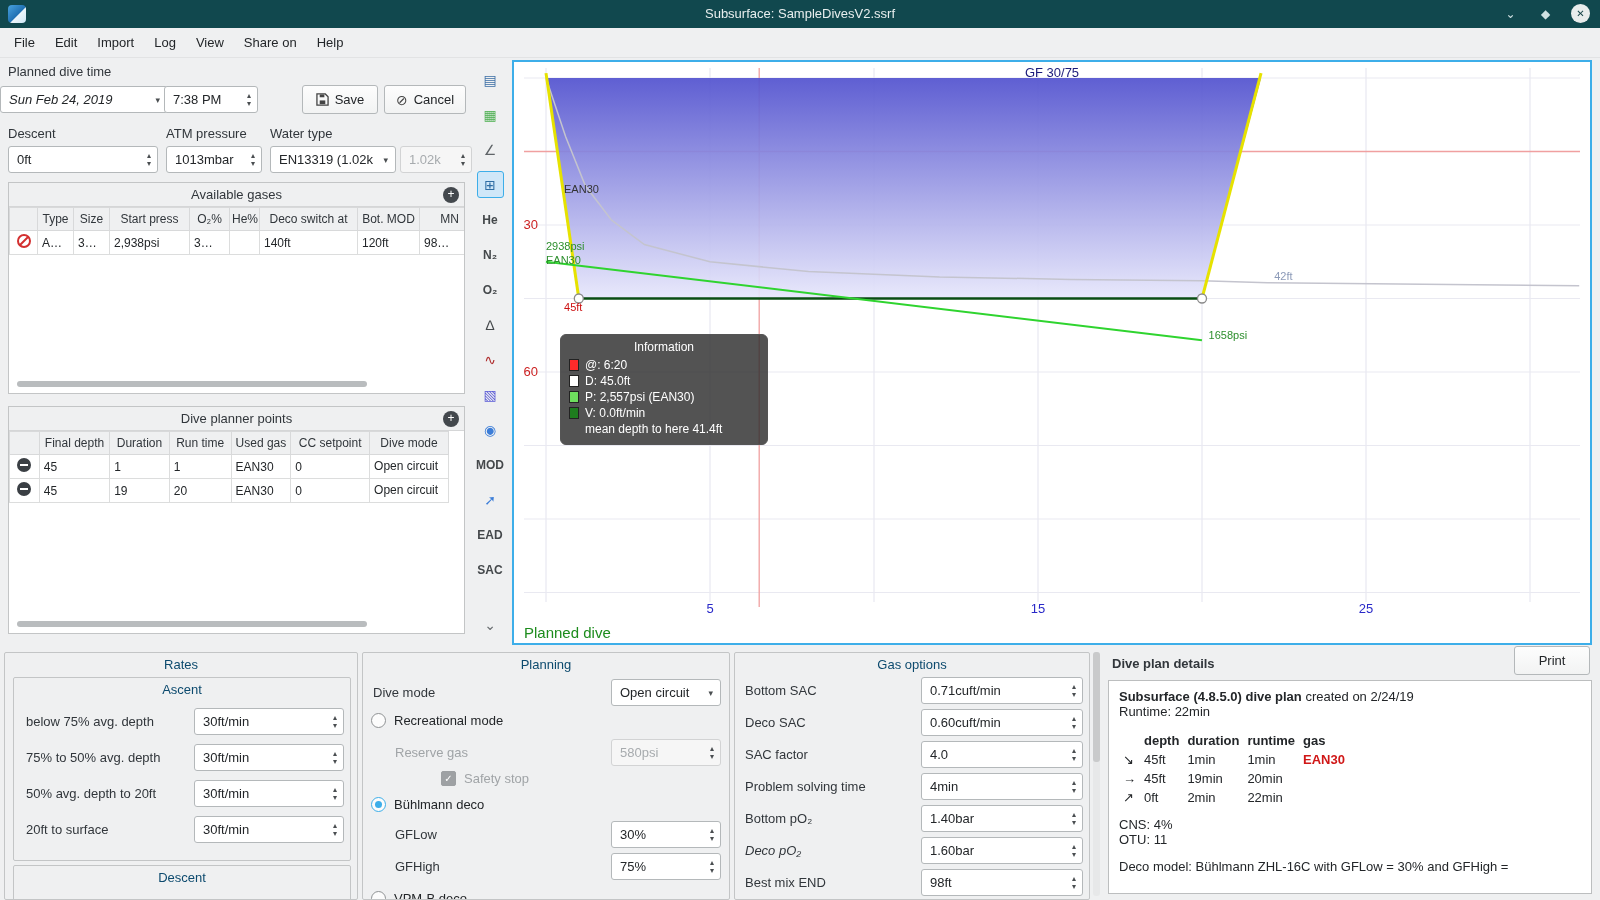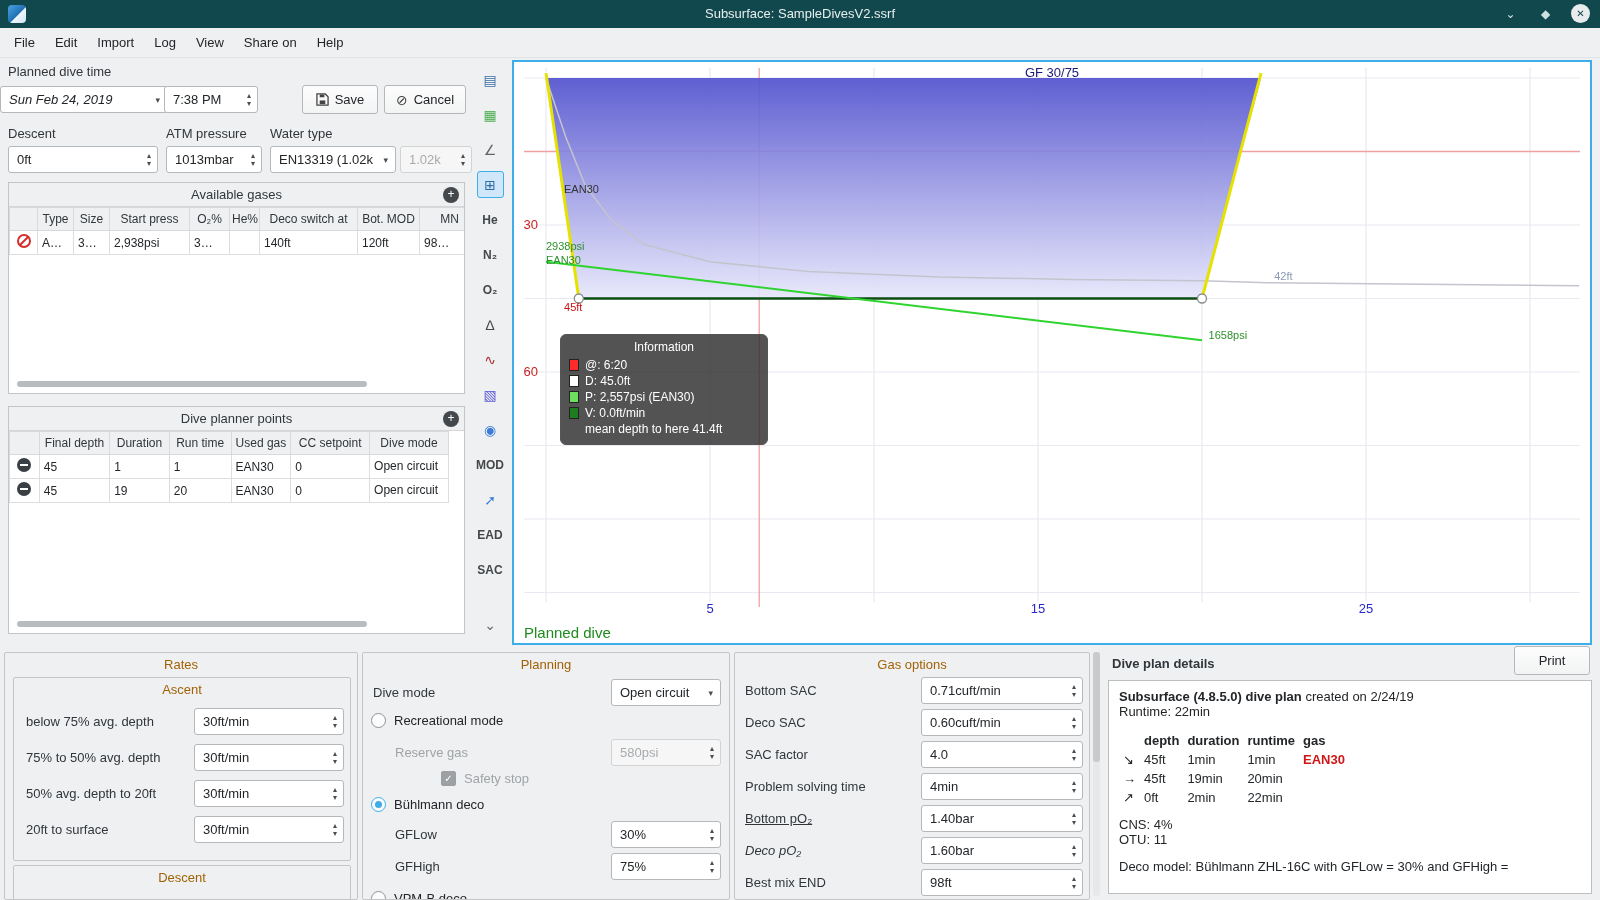--- a/index.html
+++ b/index.html
@@ -20,21 +20,21 @@
   .lbl{position:absolute;color:#31363b;}
   .spin,.combo{position:absolute;height:27px;background:#fff;border:1px solid #b4b8ba;border-radius:3px;display:flex;align-items:center;padding:0 3px 0 8px;}
   .spin-val,.combo-val{white-space:nowrap;overflow:hidden;flex:1;}
   .arr{display:flex;flex-direction:column;align-items:center;line-height:8px;font-size:8px;color:#4a4e51;padding:0 3px;}
   .combo-arrow{font-size:9px;color:#4a4e51;padding:0 4px;}
   .disabled{background:#f6f6f6;color:#a7abae;border-color:#d2d3d4;}
   .disabled .spin-val,.disabled .combo-val{color:#a7abae;}
   .btn{position:absolute;height:29px;background:linear-gradient(#fdfdfd,#f2f3f3);border:1px solid #b4b8ba;border-radius:3px;display:inline-flex;align-items:center;justify-content:center;gap:6px;padding:0 12px;color:#232629;}
   
   .gbox{position:absolute;border:1px solid #c3c5c6;border-radius:2px;background:#eff0f1;overflow:hidden;}
-  .gb-title{text-align:center;padding:4px 0 3px;color:#a16207;}
+  .gb-title{text-align:center;padding:4px 0 3px;color:#0c4a6e;}
   
   .tpanel{position:absolute;border:1px solid #c3c5c6;background:#fff;overflow:hidden;}
   .tp-head{height:24px;background:#eff0f1;border-bottom:1px solid #d5d6d7;position:relative;text-align:center;padding-top:4px;color:#31363b;}
   .add-btn{position:absolute;right:5px;top:4px;width:16px;height:16px;border-radius:50%;background:#43484d;color:#fff;font-size:12px;line-height:15px;text-align:center;}
   table.grid{border-collapse:collapse;table-layout:fixed;background:#fff;}
   table.grid th{background:#eff0f1;border:1px solid #d8d9da;font-weight:normal;font-size:12px;color:#31363b;padding:4px 2px;overflow:hidden;white-space:nowrap;}
   table.grid td{border:1px solid #dcdddd;font-size:12px;padding:3px 4px;overflow:hidden;white-space:nowrap;}
   td.wrap{white-space:normal;line-height:13px;}
   .hthumb{position:absolute;height:6px;border-radius:3px;background:#b9bcbe;}
   .cyl-icon{display:inline-block;width:14px;height:14px;border:2px solid #d32f2f;border-radius:50%;position:relative;}
@@ -485,21 +485,21 @@
       </span>
   </div>
   <span class="lbl" style="left:10px;top:126px;">Problem solving time</span>
   <div class="spin" style="left:186px;top:120px;width:162px;">
     <span class="spin-val">4min</span>
     <span class="arr">
         <i>▴</i>
         <i>▾</i>
       </span>
   </div>
-  <span class="lbl" style="left:10px;top:158px;text-decoration:underline;">Bottom pO₂</span>
+  <span class="lbl" style="left:10px;top:158px;">Bottom pO₂</span>
   <div class="spin" style="left:186px;top:152px;width:162px;">
     <span class="spin-val">1.40bar</span>
     <span class="arr">
         <i>▴</i>
         <i>▾</i>
       </span>
   </div>
   <span class="lbl" style="left:10px;top:190px;font-style:italic;">Deco pO₂</span>
   <div class="spin" style="left:186px;top:184px;width:162px;">
     <span class="spin-val">1.60bar</span>

